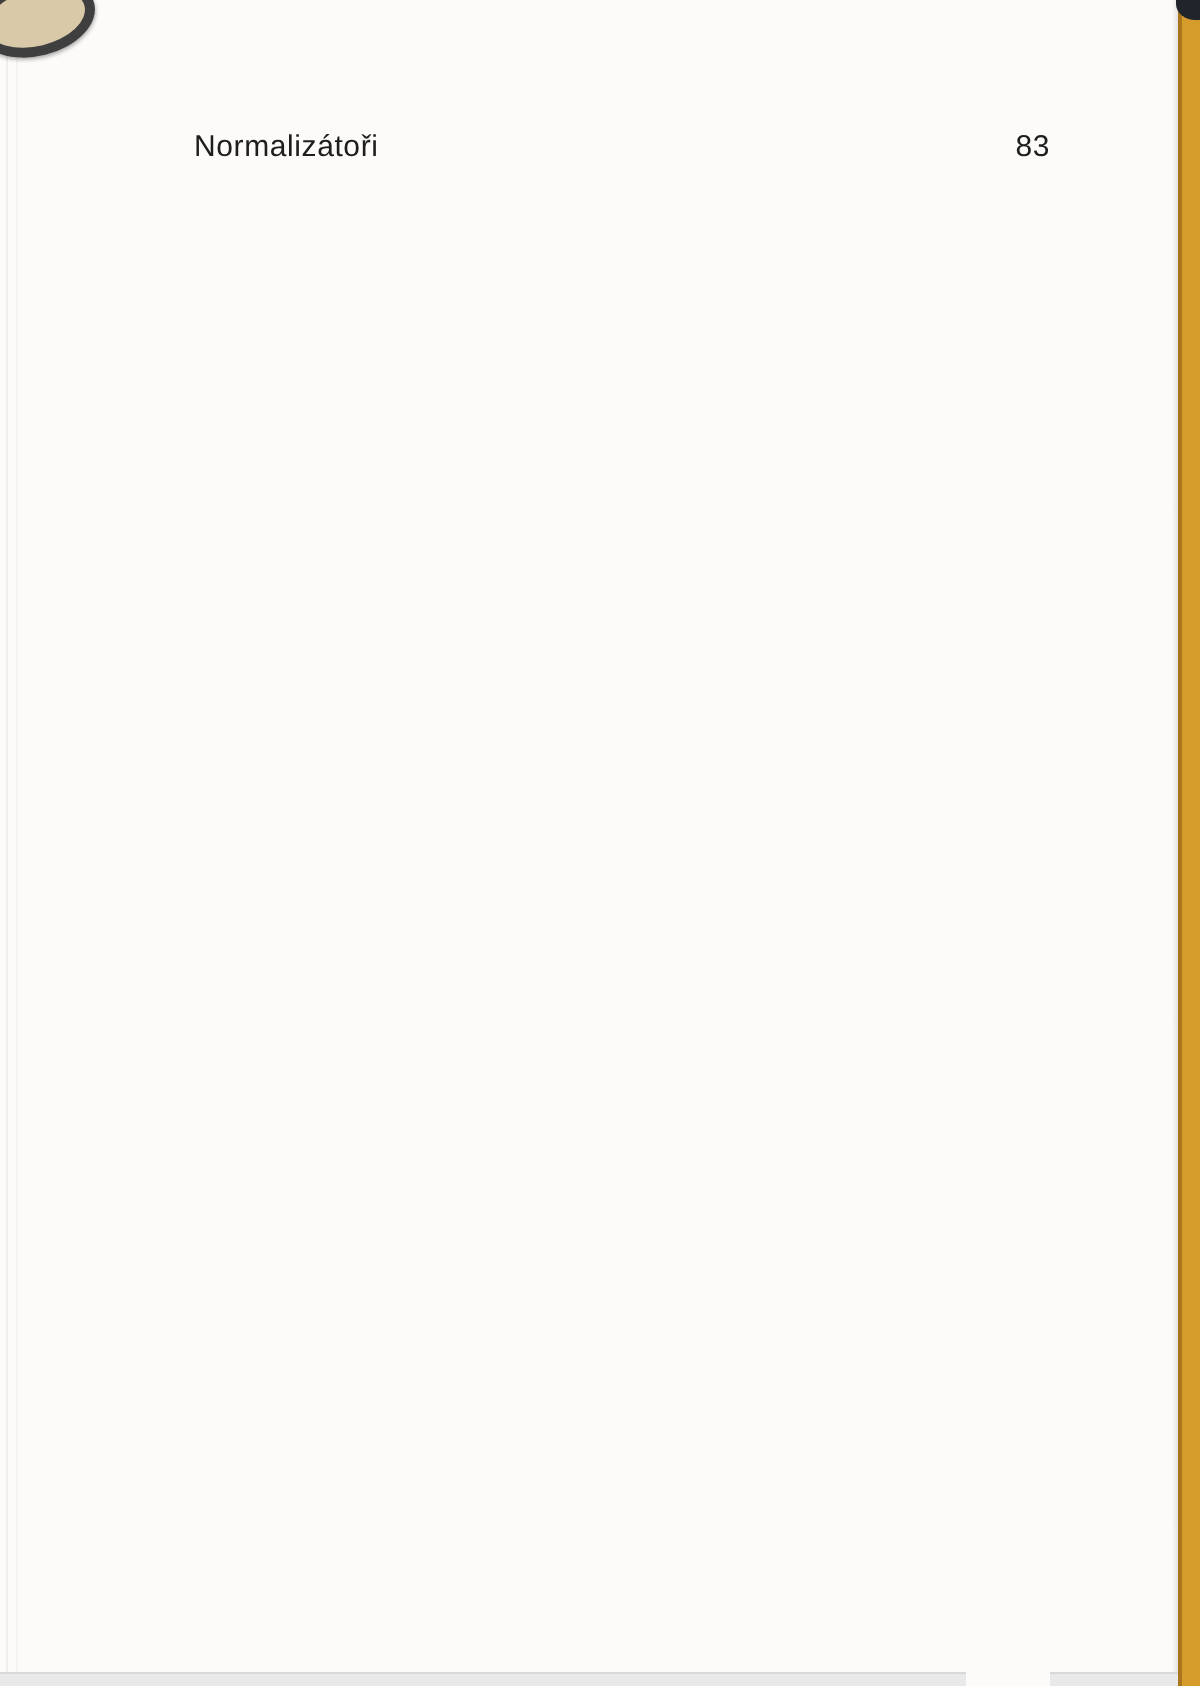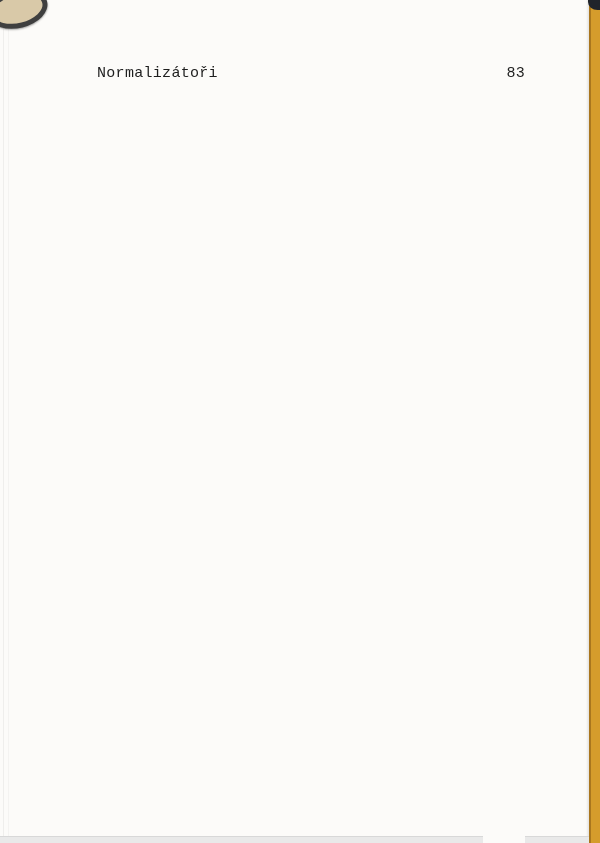--- a/index.html
+++ b/index.html
@@ -2,21 +2,21 @@
 <html><head>
 <meta charset="utf-8">
 <style>
   html, body { margin: 0; padding: 0; background: #888; }
   .page {
     position: relative;
     width: 600px;
     height: 843px;
     background: #fcfbf9;
     overflow: hidden;
-    font-family: Liberation Mono, monospace;
+    font-family: Liberation Sans, sans-serif;
     color: #1e1e1e;
   }
   
   .crease-1 { position:absolute; left:3px; top:0; bottom:0; width:1px; background:rgba(0,0,0,0.05); }
   .crease-2 { position:absolute; left:8px; top:0; bottom:0; width:1px; background:rgba(0,0,0,0.03); }
   
   .curl {
     position:absolute; top:-10px; left:-12px;
     width:50px; height:28px;
     background:#d9c9a8;

